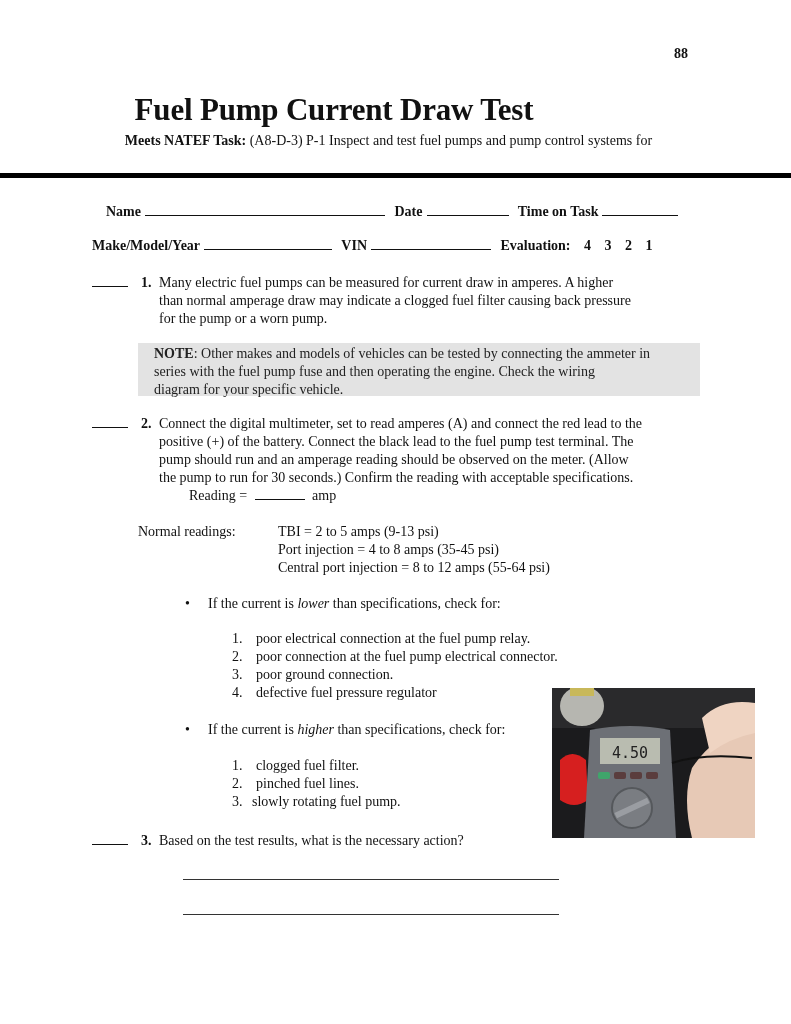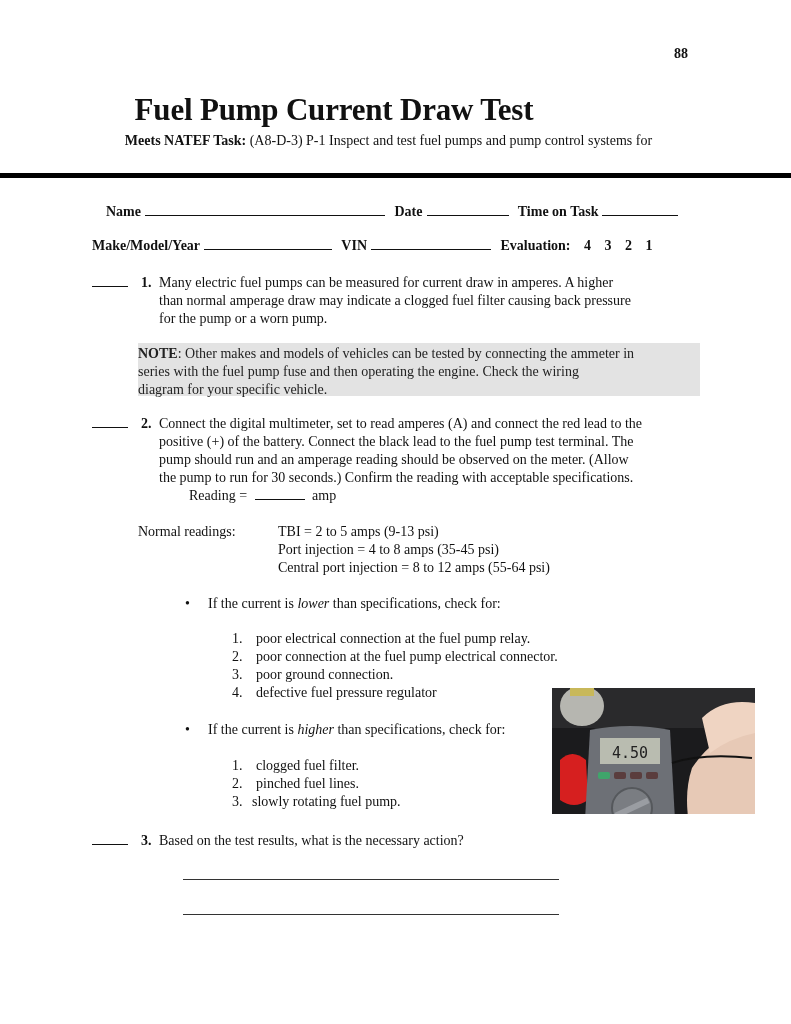--- a/index.html
+++ b/index.html
@@ -16,31 +16,31 @@
 
     .field-row { left: 92px; font-weight: bold; font-size: 14px; white-space: nowrap; }
     .blank { display: inline-block; border-bottom: 1.2px solid #111; height: 12px; vertical-align: baseline; margin: 0 6px 0 4px; }
     .eval-num { margin-left: 10px; }
 
     .q-blank { display: inline-block; width: 36px; border-bottom: 1.2px solid #111; height: 12px; }
     .q { font-size: 14px; line-height: 18px; }
     .q-num { font-weight: bold; }
     .q-text { left: 159px; width: 545px; }
 
-    .note { left: 138px; top: 343px; width: 562px; height: 53px; background: #e3e3e3; font-size: 14px; line-height: 18px; padding: 2px 0; box-sizing: border-box; color: #222; }
+    .note { left: 138px; top: 343px; width: 562px; height: 53px; background: #e3e3e3; font-size: 14px; line-height: 18px; padding: 2px 16px; box-sizing: border-box; color: #222; }
     .note b { font-weight: bold; }
 
     .normal { font-size: 14px; line-height: 18px; }
     .bullet-line { font-size: 14px; left: 185px; }
     .bullet-line .dot { display: inline-block; width: 23px; }
     .list { font-size: 14px; line-height: 18px; left: 232px; }
     .list .n { display: inline-block; width: 24px; }
     .answer-line { left: 183px; width: 376px; border-bottom: 1px solid #333; }
 
-    .photo { left: 552px; top: 688px; width: 203px; height: 126px; background: #1c1c1c; overflow: hidden; }
+    .photo { left: 552px; top: 688px; width: 203px; height: 150px; background: #1c1c1c; overflow: hidden; }
   </style>
 </head>
 <body>
 
 <div class="abs page-number">88</div>
 <div class="abs title">Fuel Pump Current Draw Test</div>
 <div class="abs task">
   <div><b>Meets NATEF Task:</b><span> (A8-D-3)  P-1  Inspect and test fuel pumps and pump control systems for</span></div>
 </div>
 <div class="abs rule"></div>

